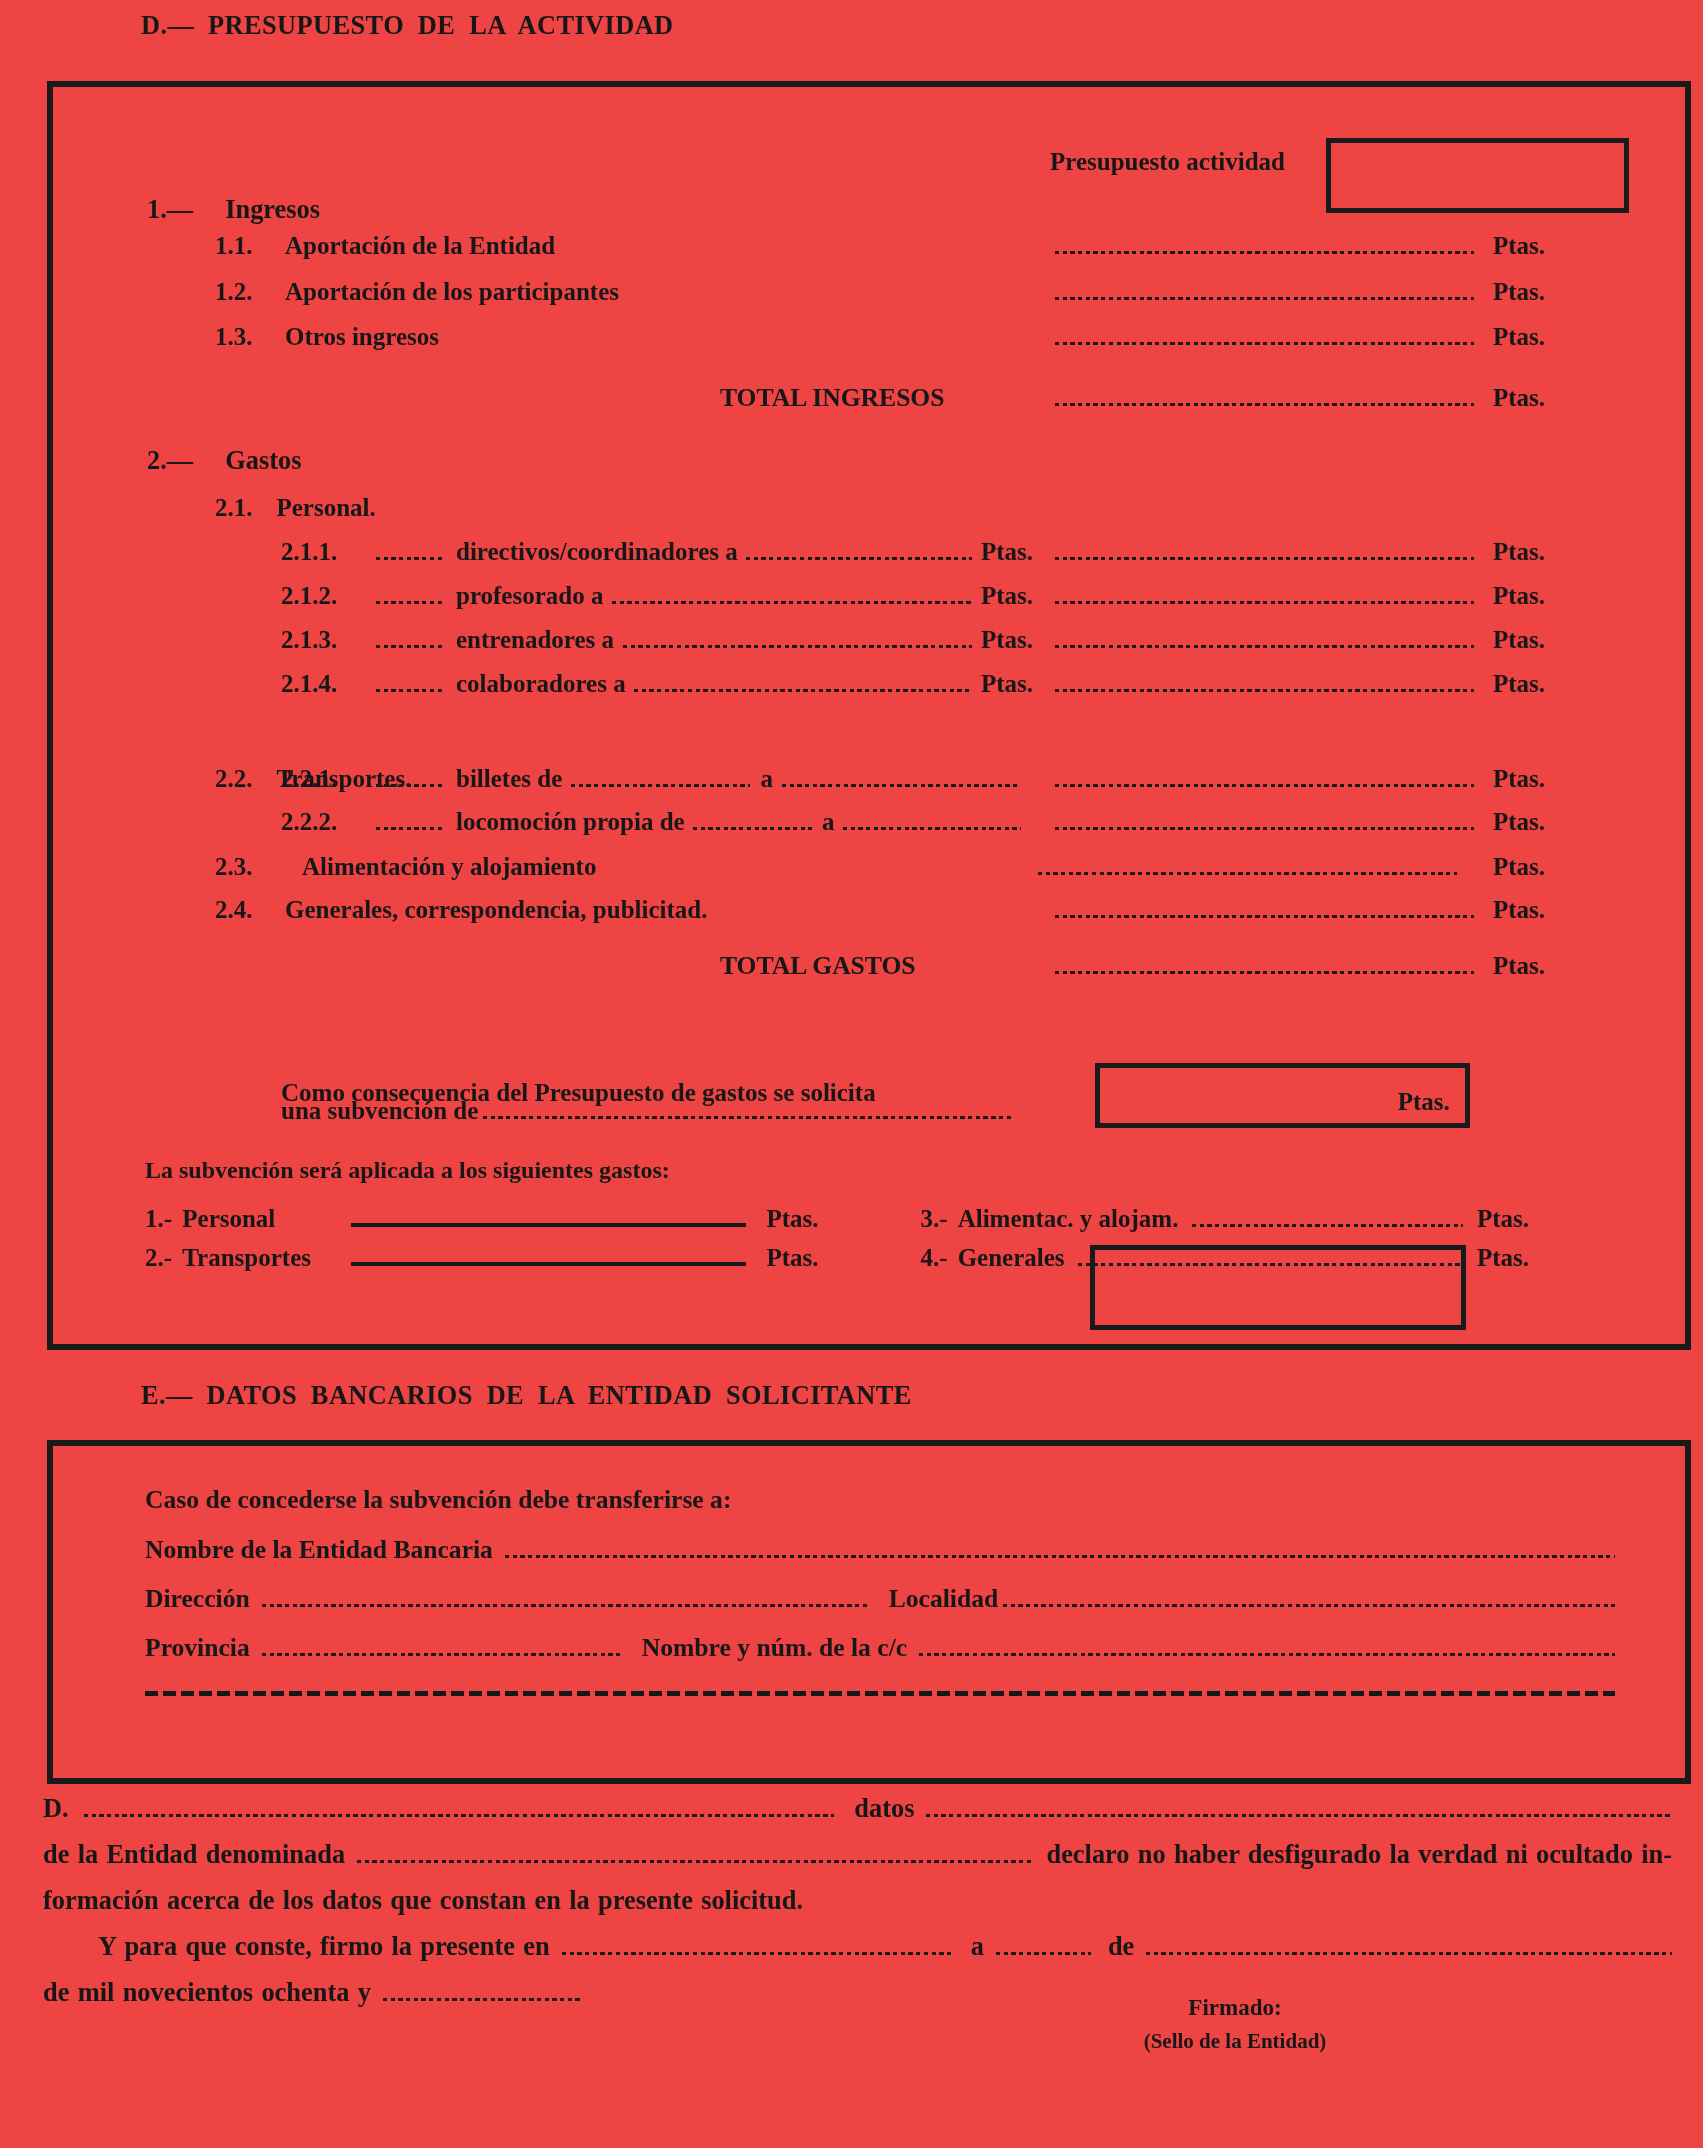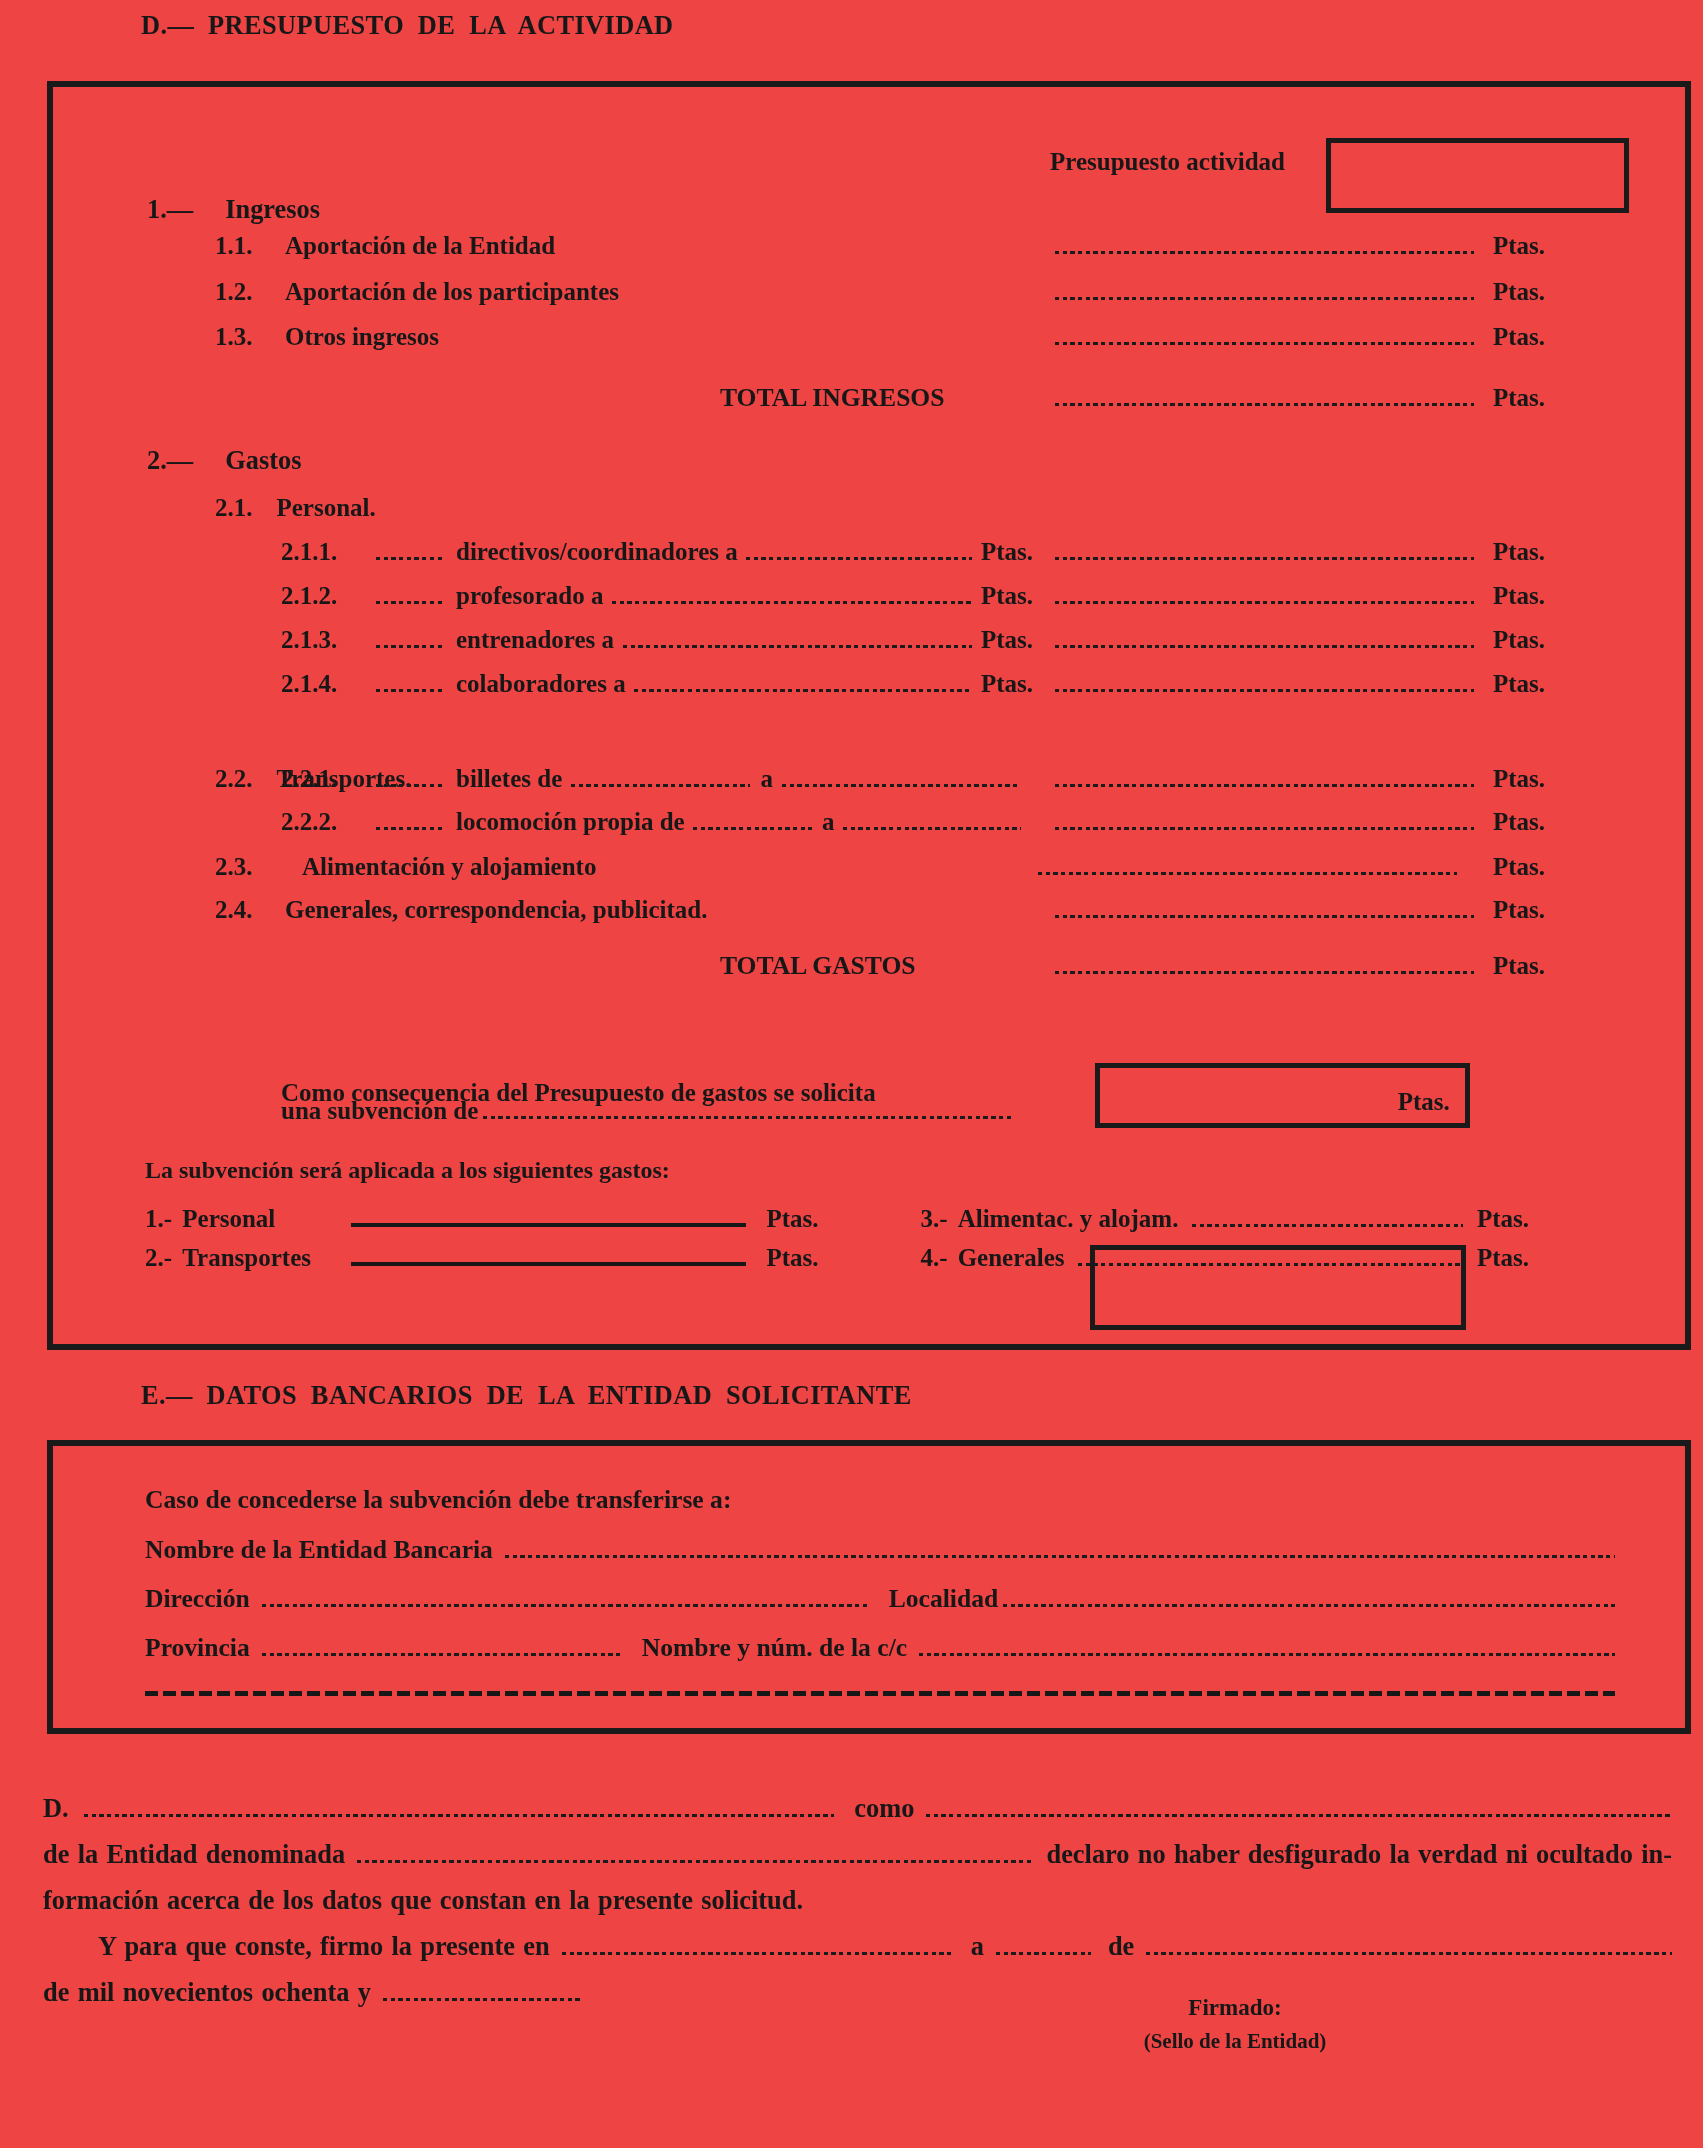--- a/index.html
+++ b/index.html
@@ -218,21 +218,21 @@
       </span>
       <span class="dl ap-dots"></span>
       <span style="flex:0 0 72px;">Ptas.</span>
     </div>
 
     <div class="inputbox" style="left:1037px; top:1158px; width:376px; height:85px;"></div>
   </div>
 
   <div class="abs h-main" style="left:141px; top:1380px;">E.— DATOS BANCARIOS DE LA ENTIDAD SOLICITANTE</div>
 
-  <div class="formbox" style="left:47px; top:1440px; width:1644px; height:294px;">
+  <div class="formbox" style="left:47px; top:1440px; width:1644px; height:344px;">
 
     <div class="abs" style="left:92px; top:39px; font-size:25.6px;">Caso de concederse la subvención debe transferirse a:</div>
 
     <div class="erow" style="top:89px;">
       <span>Nombre de la Entidad Bancaria</span>
       <span class="dl grow"></span>
     </div>
 
     <div class="erow" style="top:138px;">
       <span>Dirección</span>
@@ -247,21 +247,21 @@
       <span>Nombre y núm. de la c/c</span>
       <span class="dl grow"></span>
     </div>
 
     <div class="abs dashline" style="left:92px; right:70px; top:245px; height:5.1px;"></div>
   </div>
 
   <div class="decl" style="top:1793px;">
     <span>D.</span>
     <span class="dl" style="flex:0 0 750px; margin-left:15.3px;"></span>
-    <span style="margin-left:20.4px;">como</span>
+    <span style="margin-left:20.4px;">datos</span>
     <span class="dl grow"></span>
   </div>
 
   <div class="decl" style="top:1839px;">
     <span>de la Entidad denominada</span>
     <span class="dl grow" style="margin-right:12px;"></span>
     <span>declaro no haber desfigurado la verdad ni ocultado in-</span>
   </div>
 
   <div class="decl" style="top:1885px;">

